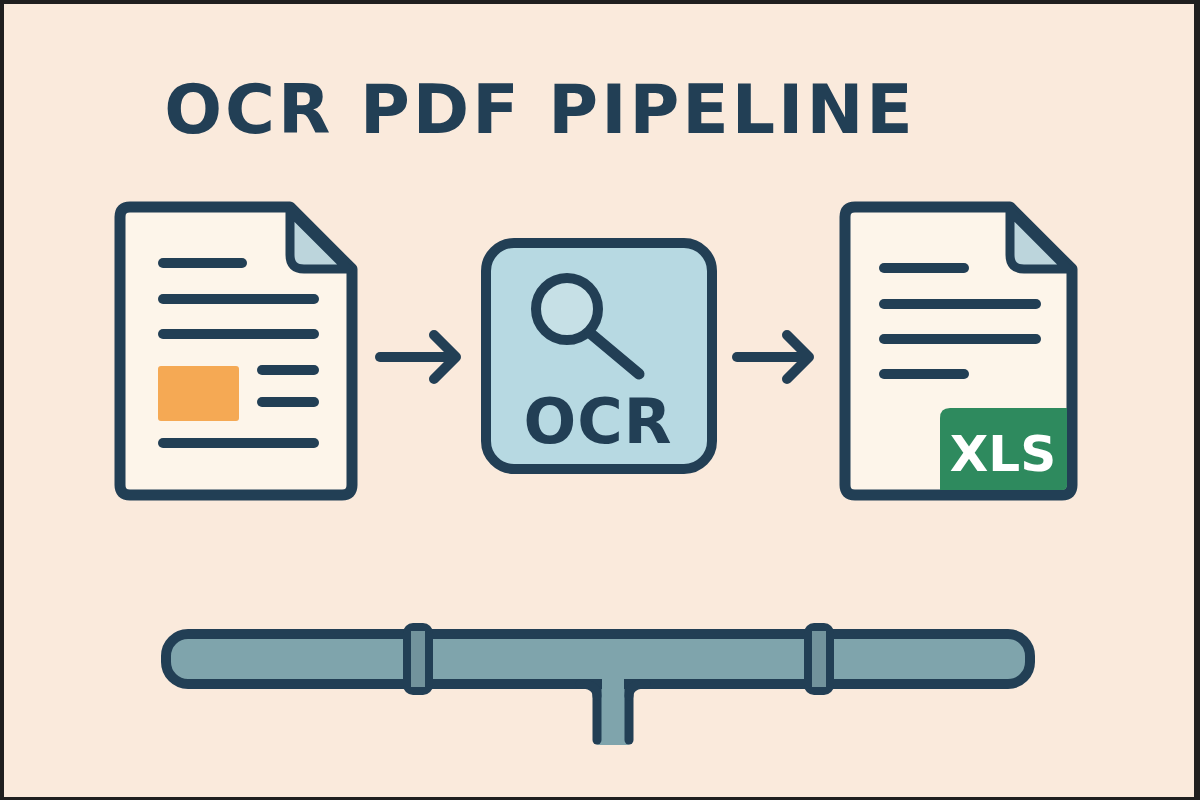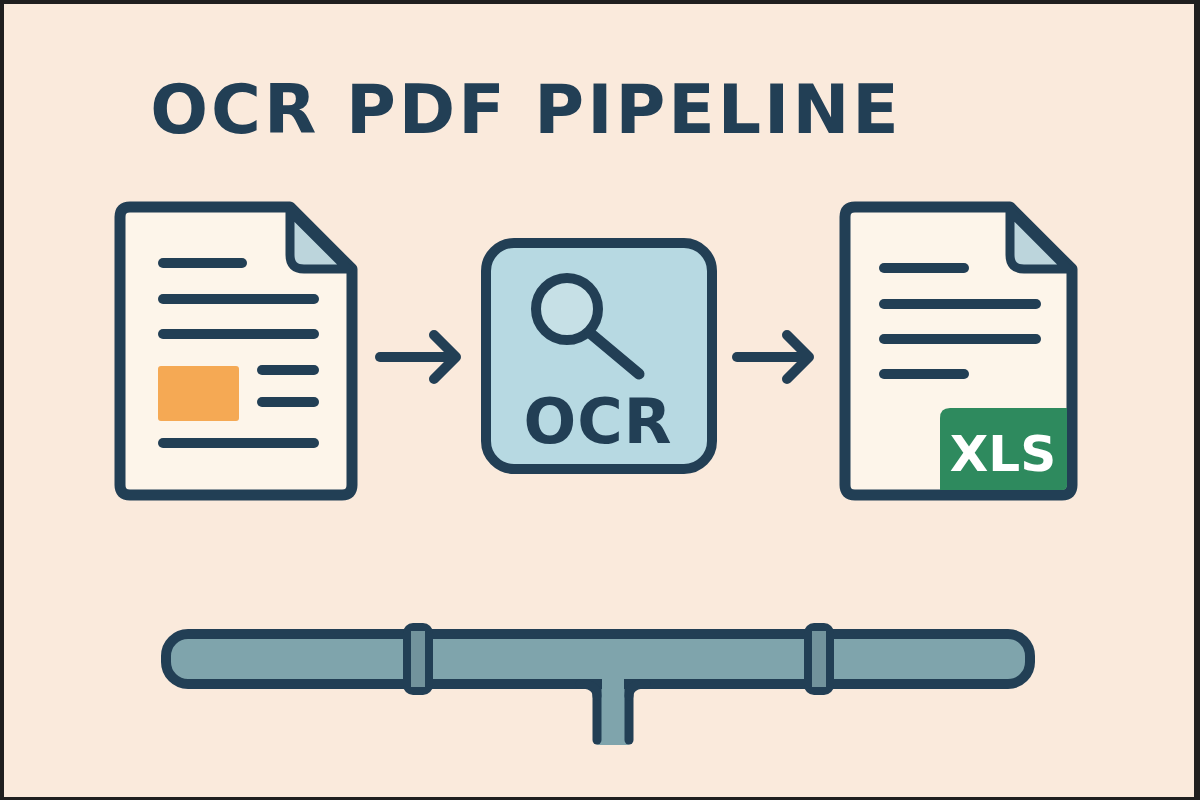--- a/index.html
+++ b/index.html
@@ -15,20 +15,21 @@
     }
     .title {
       position: absolute; left: 0; top: 70px; width: 1052px;
       text-align: center;
       font-family: "DejaVu Sans", sans-serif;
       font-weight: bold;
       font-size: 68px;
       letter-spacing: 3px;
       color: #223f55;
       line-height: 80px;
+      padding-left: 14px;
     }
     svg.art { position: absolute; left: 0; top: 0; }
     .svg-text {
       font-family: "DejaVu Sans", sans-serif;
       font-weight: bold;
     }
   </style>
 </head>
 <body>
 

